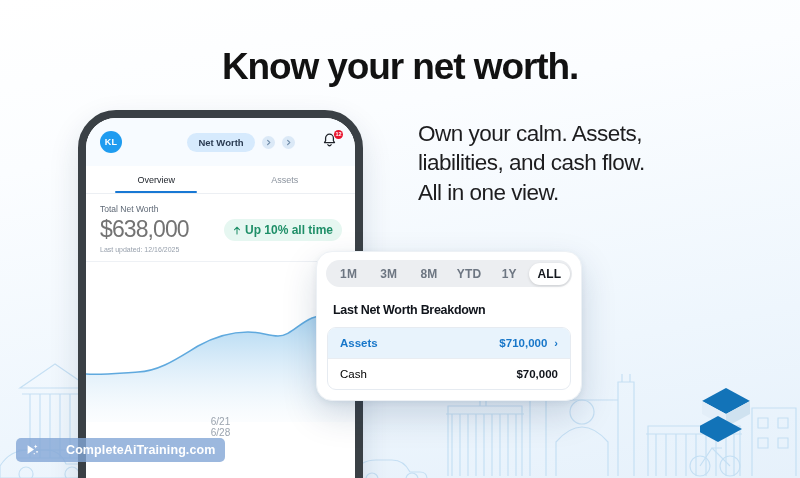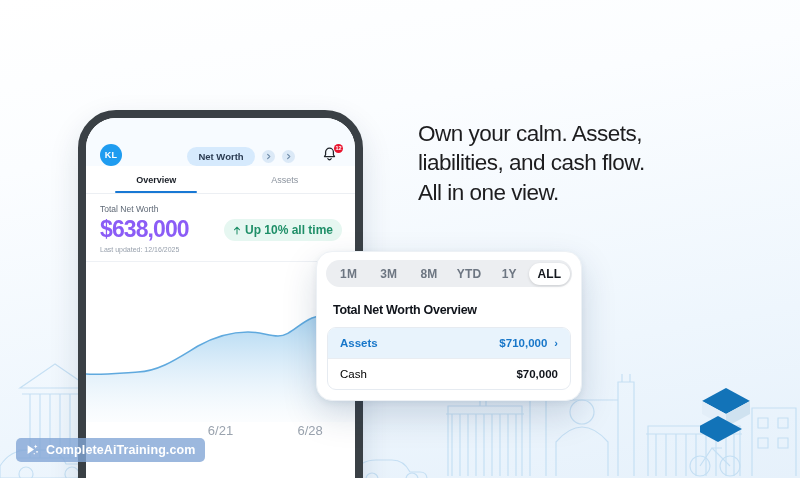--- a/index.html
+++ b/index.html
@@ -68,21 +68,21 @@
     border-radius: 30px 30px 0 0;
     overflow: hidden;
   }
 
   
   .app-topbar {
     position: relative;
     height: 48px;
     background: #f7fbff;
     display: flex;
-    align-items: flex-end;
+    align-items: center;
     padding: 0 14px;
   }
   .avatar {
     width: 22px; height: 22px;
     border-radius: 50%;
     background: #1f9cf0;
     color: #fff;
     font-size: 9px;
     font-weight: bold;
     display: flex; align-items: center; justify-content: center;
@@ -138,41 +138,41 @@
   }
   .app-tab {
     flex: 1;
     display: flex;
     align-items: center;
     justify-content: center;
     font-size: 9px;
     color: #8b939e;
     position: relative;
   }
-  .app-tab.active { color: #1a1f27; font-weight: bold; }
+  .app-tab.active { color: #1a1f27; font-weight: normal; }
   .app-tab.active::after {
     content: "";
     position: absolute;
     left: 18%; right: 18%; bottom: 0;
     height: 2.5px;
     background: #1878d4;
     border-radius: 2px;
   }
 
   
   .app-summary {
     padding: 10px 14px 8px 14px;
     background: #ffffff;
     position: relative;
   }
   .sum-label { font-size: 8.5px; color: #5e6875; margin-bottom: 3px; }
   .sum-value {
     font-size: 23px;
-    font-weight: bold;
-    color: #8b5cf6;
+    font-weight: normal;
+    color: #737373;
     letter-spacing: -0.9px;
     line-height: 1.05;
   }
   .sum-updated { font-size: 7px; color: #98a1ad; margin-top: 5px; }
   .sum-badge {
     position: absolute;
     right: 13px; top: 25px;
     background: #e6f7f1;
     color: #1f8f68;
     font-size: 12px;
@@ -190,22 +190,23 @@
     position: relative;
     height: 185px;
     background: #ffffff;
     border-top: 1px solid #eef1f5;
   }
   .app-chart svg { display: block; width: 100%; height: 160px; }
   .chart-axis {
     position: absolute;
     left: 0; right: 0; bottom: 8px;
     display: flex;
-    font-size: 13px;
+    font-size: 10px;
     color: #9aa3ae;
+    flex-direction: column;
   }
   .chart-axis span { flex: 1; text-align: center; }
 
   
   .overlay-card {
     position: absolute;
     left: 316px; top: 251px;
     width: 266px;
     background: #ffffff;
     border-radius: 16px;
@@ -272,20 +273,21 @@
     align-items: center;
     gap: 6px;
     padding: 0 10px 0 8px;
   }
   .wm-text {
     color: #ffffff;
     font-size: 12.5px;
     font-weight: bold;
     letter-spacing: 0.1px;
     white-space: nowrap;
+    margin-left: 20px;
   }
 
   
   .cube-logo {
     position: absolute;
     right: 48px; bottom: 34px;
     width: 52px; height: 58px;
   }
 </style>
 </head>
@@ -337,20 +339,21 @@
       <path d="M646 96 L742 96"></path>
       <path d="M752 138 L752 70 L796 70 L796 138"></path>
       <path d="M758 80 h10 v10 h-10z M778 80 h10 v10 h-10z M758 100 h10 v10 h-10z M778 100 h10 v10 h-10z"></path>
 
       <circle cx="700" cy="128" r="10"></circle>
         <circle cx="730" cy="128" r="10"></circle>
       <path d="M700 128 L712 110 L730 128 M712 110 L722 110"></path>
     </g>
   </svg>
 
+  <h1 class="headline">Know your net worth.</h1>
 
   <div class="subcopy">
     <span class="ln">Own your calm. Assets,</span>
     <span class="ln">liabilities, and cash flow.</span>
     <span class="ln">All in one view.</span>
   </div>
 
   <div class="phone">
     <div class="phone-screen">
 
@@ -420,21 +423,21 @@
 
     <div class="seg-control">
       <div class="seg-item">1M</div>
       <div class="seg-item">3M</div>
       <div class="seg-item">8M</div>
       <div class="seg-item">YTD</div>
       <div class="seg-item">1Y</div>
       <div class="seg-item sel">ALL</div>
     </div>
 
-    <div class="overlay-title">Total Net Worth Overview</div>
+    <div class="overlay-title">Last Net Worth Breakdown</div>
 
     <div class="brk-list">
       <div class="brk-row hl">
         <span class="brk-name">Assets</span>
         <span class="brk-val">$710,000</span>
         <span class="brk-chev">›</span>
       </div>
       <div class="brk-row">
         <span class="brk-name">Cash</span>
         <span class="brk-val">$70,000</span>

